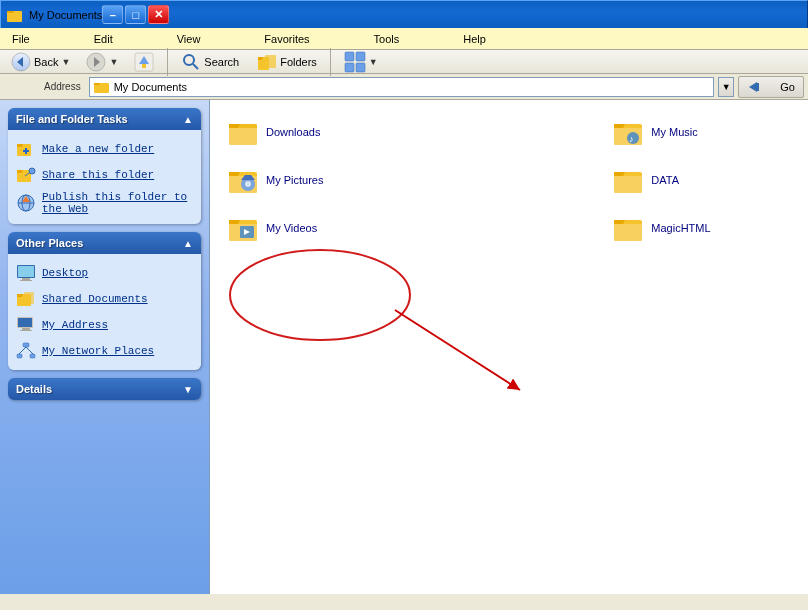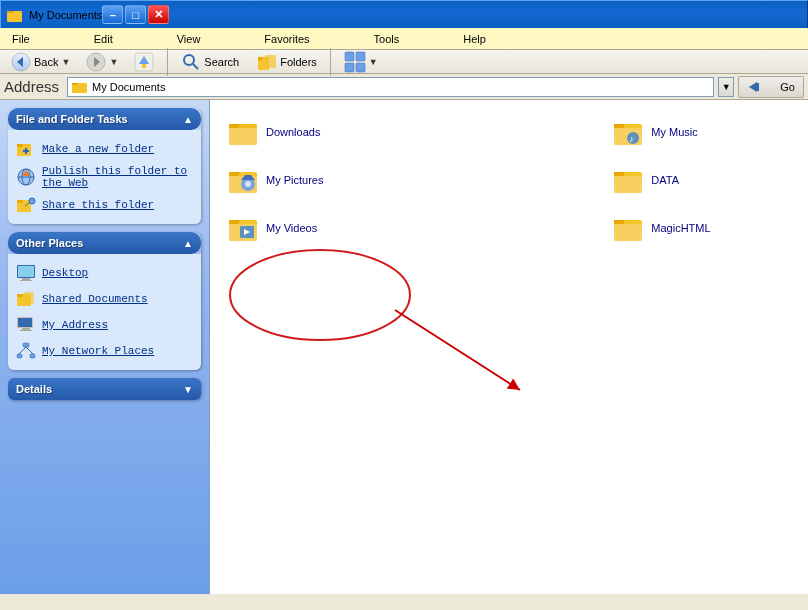--- a/index.html
+++ b/index.html
@@ -103,23 +103,24 @@
     #address-bar {
       background: #ECE9D8;
       height: 26px;
       display: flex;
       align-items: center;
       padding: 0 4px;
       border-bottom: 1px solid #ACA899;
       gap: 4px;
     }
     #address-label {
-      font-size: 15px;
+      font-size: 10px;
       color: #333;
       margin-right: 4px;
+      margin-left: 40px;
     }
     #address-input-wrap {
       flex: 1;
       height: 20px;
       border: 1px solid #7F9DB9;
       background: white;
       display: flex;
       align-items: center;
       padding: 0 4px;
     }
@@ -178,21 +179,20 @@
       overflow: hidden;
       box-shadow: 1px 1px 3px rgba(0,0,0,0.3);
     }
     .task-panel-header {
       background: linear-gradient(to bottom, #3A76C8, #2558A8);
       padding: 5px 8px;
       display: flex;
       align-items: center;
       justify-content: space-between;
       cursor: pointer;
-      border-radius: 10px;
     }
     .task-panel-title {
       color: white;
       font-weight: bold;
       font-size: 11px;
       text-shadow: 1px 1px 1px rgba(0,0,0,0.4);
     }
     .task-panel-body {
       background: #D9E8FB;
       padding: 6px 8px;
@@ -417,39 +417,39 @@
               <polygon points="1,8 6,8 7,5 1,5" fill="#E8A800"></polygon>
               <line x1="10" y1="9" x2="10" y2="15" stroke="#2266CC" stroke-width="2"></line>
               <line x1="7" y1="12" x2="13" y2="12" stroke="#2266CC" stroke-width="2"></line>
             </svg>
           </div>
           <span>Make a new folder</span>
         </div>
         <div class="task-item">
           <div class="task-icon">
             <svg width="20" height="20" viewBox="0 0 20 20">
+              <rect x="1" y="5" width="14" height="12" rx="1" fill="#F5C42C"></rect>
+              <polygon points="1,8 6,8 7,5 1,5" fill="#E8A800"></polygon>
+              <circle cx="16" cy="6" r="3" fill="#6B9FE8" stroke="#336BB0" stroke-width="1"></circle>
+              <line x1="13" y1="8" x2="9" y2="11" stroke="#336BB0" stroke-width="1"></line>
+            </svg>
+          </div>
+          <span>Share this folder</span>
+        </div>
+        <div class="task-item">
+          <div class="task-icon">
+            <svg width="20" height="20" viewBox="0 0 20 20">
               <circle cx="10" cy="10" r="8" fill="#6B9FE8" opacity="0.5"></circle>
               <circle cx="10" cy="10" r="8" fill="none" stroke="#336BB0" stroke-width="1"></circle>
               <ellipse cx="10" cy="10" rx="4" ry="8" fill="none" stroke="#336BB0" stroke-width="1"></ellipse>
               <line x1="2" y1="10" x2="18" y2="10" stroke="#336BB0" stroke-width="1"></line>
               <polygon points="10,3 14,9 6,9" fill="#FF6600" opacity="0.8"></polygon>
             </svg>
           </div>
           <span>Publish this folder to the Web</span>
-        </div>
-        <div class="task-item">
-          <div class="task-icon">
-            <svg width="20" height="20" viewBox="0 0 20 20">
-              <rect x="1" y="5" width="14" height="12" rx="1" fill="#F5C42C"></rect>
-              <polygon points="1,8 6,8 7,5 1,5" fill="#E8A800"></polygon>
-              <circle cx="16" cy="6" r="3" fill="#6B9FE8" stroke="#336BB0" stroke-width="1"></circle>
-              <line x1="13" y1="8" x2="9" y2="11" stroke="#336BB0" stroke-width="1"></line>
-            </svg>
-          </div>
-          <span>Share this folder</span>
         </div>
       </div>
     </div>
 
     <div class="task-panel">
       <div class="task-panel-header">
         <span class="task-panel-title">Other Places</span>
         <span class="chevron-up"></span>
       </div>
       <div class="task-panel-body">

